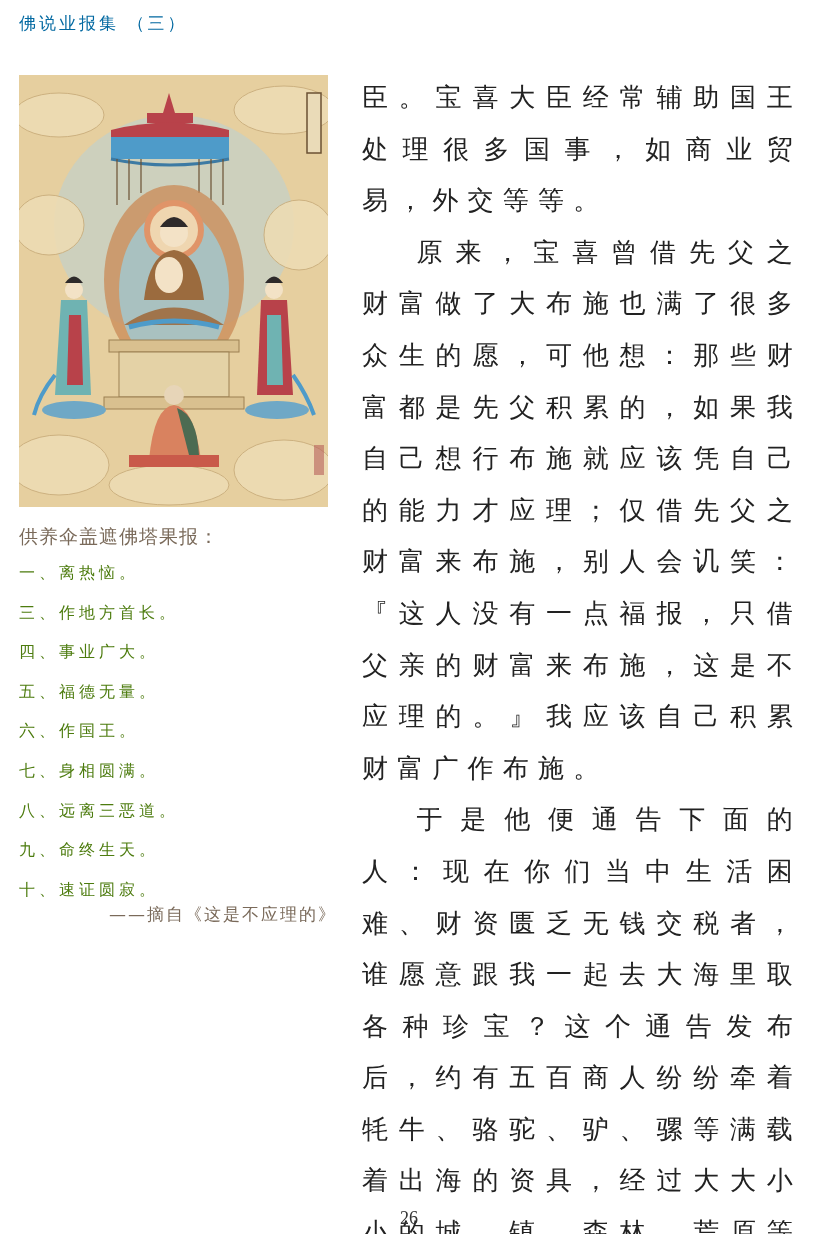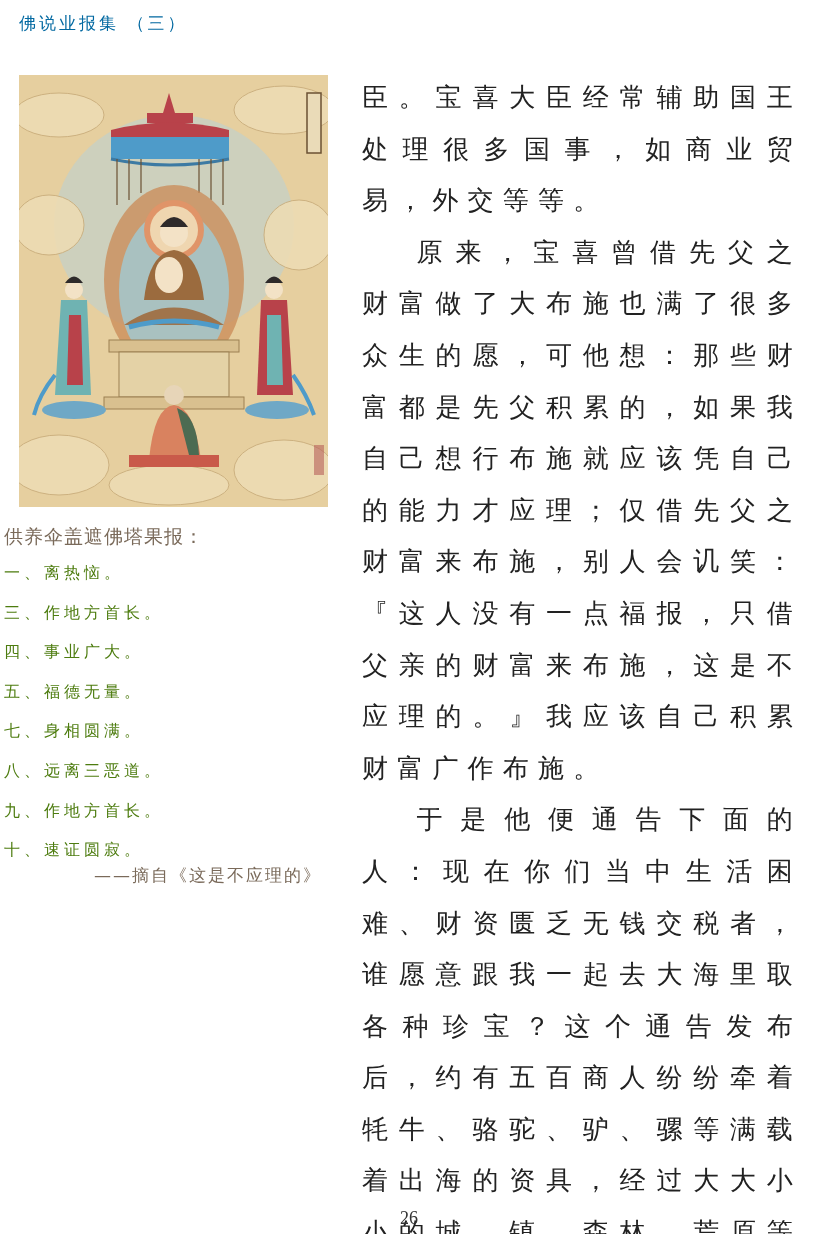--- a/index.html
+++ b/index.html
@@ -11,21 +11,21 @@
     .running-header {
       position: absolute; left: 19px; top: 12px;
       font-size: 17px; letter-spacing: 3px; color: #0369a1;
     }
     .painting {
       position: absolute; left: 19px; top: 75px; width: 309px; height: 432px;
       background: #e6cf9f; overflow: hidden;
     }
     .painting svg { display: block; }
     .sidebar {
-      position: absolute; left: 4px; top: 520px; width: 320px;
+      position: absolute; left: 19px; top: 520px; width: 320px;
       color: #7a6a5a;
     }
     .sidebar-heading { font-size: 19px; letter-spacing: 1px; height: 33px; line-height: 33px; }
     .sidebar-list { list-style: none; margin: 0; padding: 0; }
     .sidebar-list li { font-size: 16px; letter-spacing: 4px; height: 39.6px; line-height: 39.6px; color: #4d7c0f; }
     .sidebar-source { font-size: 17px; letter-spacing: 2px; text-align: right; padding-right: 2px; margin-top: -6px; color: #7a6a5a; }
     .main-text {
       position: absolute; left: 362px; top: 72px; width: 440px;
       color: #222222; font-size: 26px; letter-spacing: 9.2px; line-height: 51.6px;
     }
@@ -111,23 +111,24 @@
   </svg>
 </div>
 
 <div class="sidebar">
   <div class="sidebar-heading">供养伞盖遮佛塔果报：</div>
   <ul class="sidebar-list">
     <li>一、离热恼。</li>
     <li>三、作地方首长。</li>
     <li>四、事业广大。</li>
     <li>五、福德无量。</li>
+    <li>六、作国王。</li>
     <li>七、身相圆满。</li>
     <li>八、远离三恶道。</li>
-    <li>九、作地方首长。</li>
+    <li>九、命终生天。</li>
     <li>十、速证圆寂。</li>
   </ul>
   <div class="sidebar-source">——摘自《这是不应理的》</div>
 </div>
 
 <div class="main-text">
   <p>臣。宝喜大臣经常辅助国王处理很多国事，如商业贸易，外交等等。</p>
   <p class="indent">原来，宝喜曾借先父之财富做了大布施也满了很多众生的愿，可他想：那些财富都是先父积累的，如果我自己想行布施就应该凭自己的能力才应理；仅借先父之财富来布施，别人会讥笑：『这人没有一点福报，只借父亲的财富来布施，这是不应理的。』我应该自己积累财富广作布施。</p>
   <p class="indent">于是他便通告下面的人：现在你们当中生活困难、财资匮乏无钱交税者，谁愿意跟我一起去大海里取各种珍宝？这个通告发布后，约有五百商人纷纷牵着牦牛、骆驼、驴、骡等满载着出海的资具，经过大大小小的城、镇、森林、荒原等抵达大海边。宝喜大臣用五百嘎夏巴涅包了艘大船，并且安排了五位负责人：一位负责饮食的生活委员；一位负责调解人际争论矛盾的治罚管理员；一位负责</p>
 </div>

